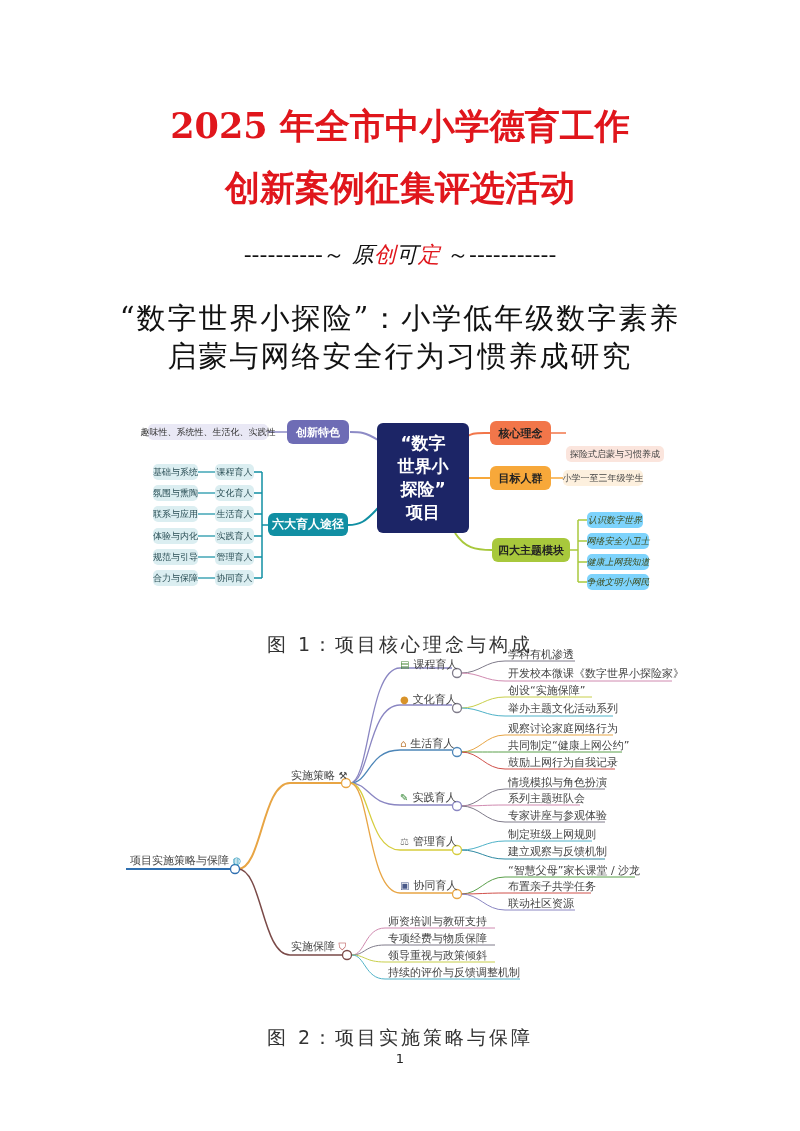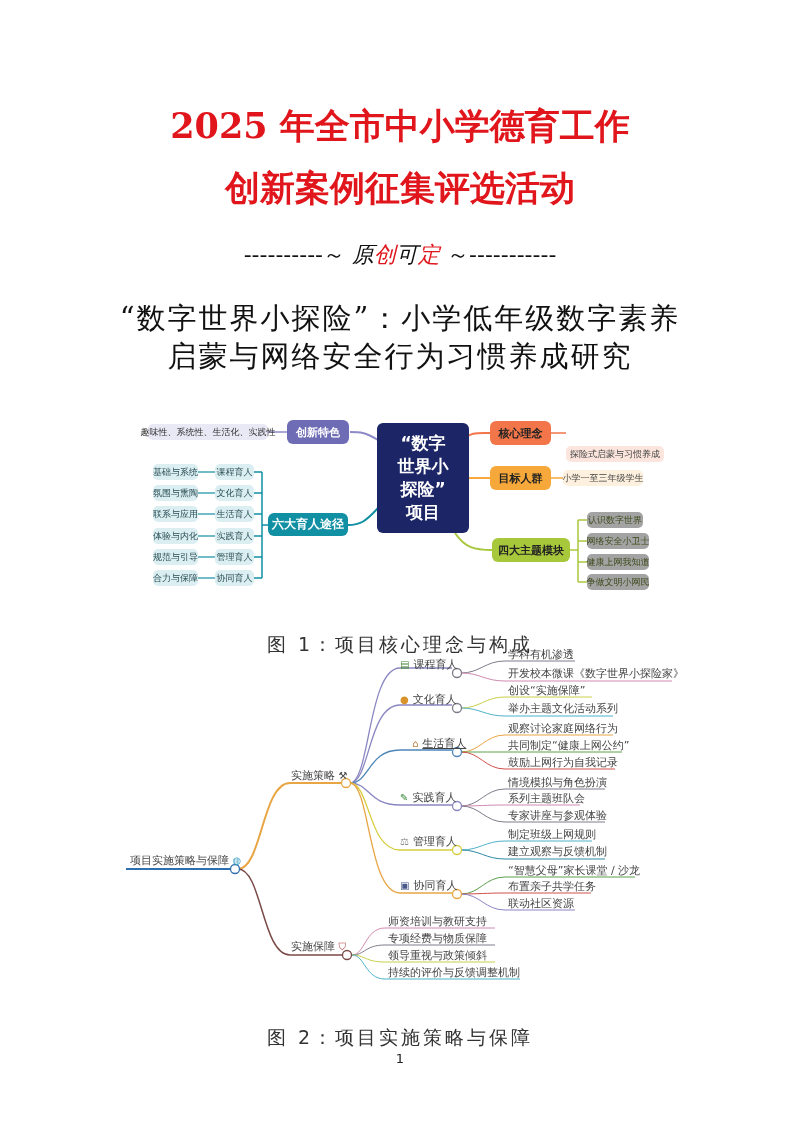--- a/index.html
+++ b/index.html
@@ -25,21 +25,21 @@
              border-radius: 6px; flex-direction: column; }
   .n-purple { background: #6e6cb5; color: #fff; font-size: 11px; }
   .n-teal { background: #118fa3; color: #fff; font-size: 12px; }
   .n-orange { background: #f2764a; color: #222; font-size: 11px; }
   .n-amber { background: #f7a83a; color: #222; font-size: 11px; }
   .n-lime { background: #a8c83c; color: #222; font-size: 11px; }
   .l-purple { background: #e9e8f5; color: #333; }
   .l-teal { background: #dbeef1; color: #2a4e55; }
   .l-orange { background: #fbe5dd; color: #444; }
   .l-amber { background: #fdf0de; color: #444; }
-  .l-lime { background: #a3a3a3; color: #3d4a1a; }
+  .l-lime { background: #7dd3fc; color: #3d4a1a; font-style: italic; }
 
   
   .m-text { position: absolute; font-size: 11px; color: #444; white-space: nowrap; line-height: 13px; }
   .m-branch { position: absolute; font-size: 11px; color: #444; white-space: nowrap; }
   .m-icon { display: inline-block; font-size: 10px; margin-right: 4px; }
   svg { position: absolute; left: 0; top: 0; overflow: visible; }
 </style>
 </head>
 <body>
 
@@ -200,21 +200,21 @@
     <span>实施保障</span>
     <span style="color:#b04040;font-size:10px;">⛉</span>
   </div>
 
   <div class="m-branch" style="left:400px;top:657px;">
     <span class="m-icon" style="color:#4a8a3a;">▤</span><span>课程育人</span>
   </div>
   <div class="m-branch" style="left:400px;top:692px;">
     <span class="m-icon" style="color:#d8932a;">●</span><span>文化育人</span>
   </div>
-  <div class="m-branch" style="left:412px;top:736px;text-decoration:underline;">
+  <div class="m-branch" style="left:400px;top:736px;">
     <span class="m-icon" style="color:#c08040;">⌂</span><span>生活育人</span>
   </div>
   <div class="m-branch" style="left:400px;top:790px;">
     <span class="m-icon" style="color:#3a8a3a;">✎</span><span>实践育人</span>
   </div>
   <div class="m-branch" style="left:400px;top:834px;">
     <span class="m-icon" style="color:#888;">⚖</span><span>管理育人</span>
   </div>
   <div class="m-branch" style="left:400px;top:878px;">
     <span class="m-icon" style="color:#4a5a8a;">▣</span><span>协同育人</span>

